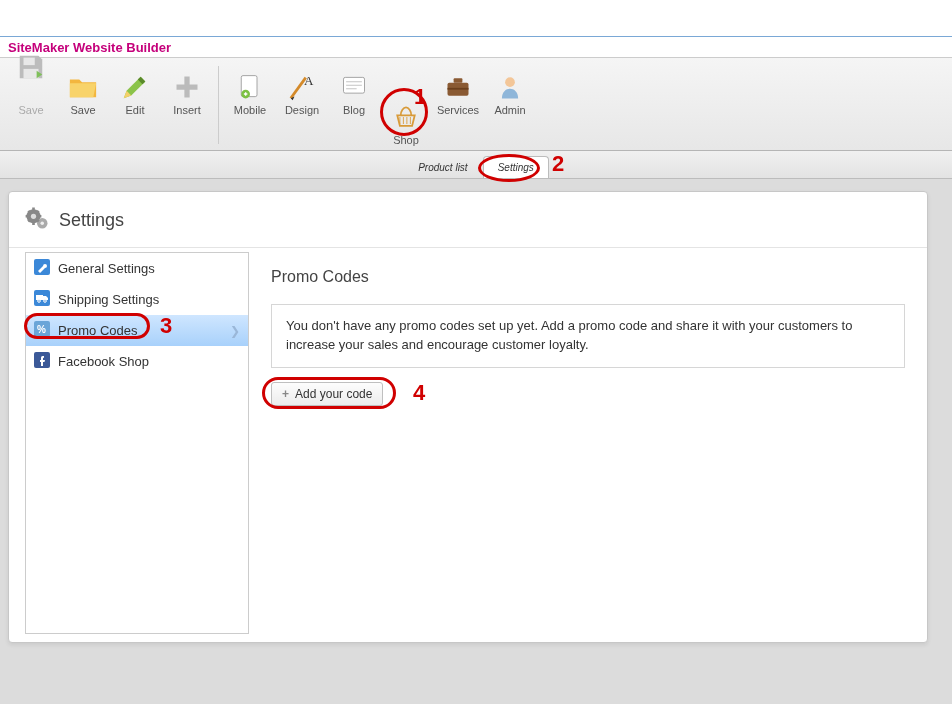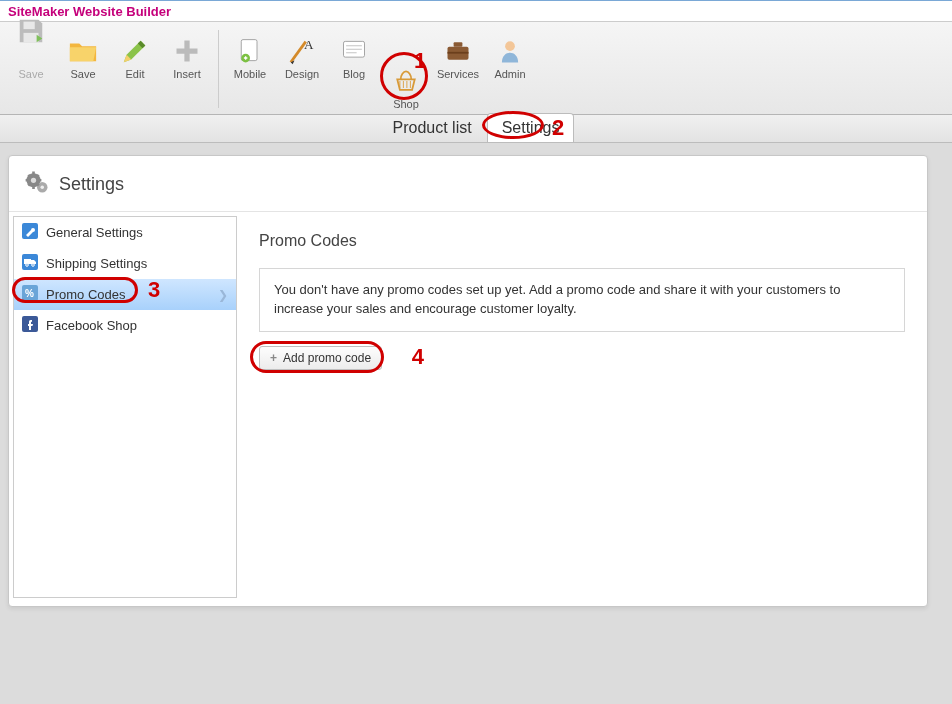--- a/index.html
+++ b/index.html
@@ -12,20 +12,21 @@
   overflow: hidden;
 }
 .app-title {
   background: #fff;
   border-top: 1px solid #7aa8d6;
   border-bottom: 1px solid #ccc;
   padding: 3px 8px 2px;
   color: #c5007b;
   font-weight: bold;
   font-size: 13px;
+  margin-top: 36px;
 }
 .toolbar {
   background: linear-gradient(#f5f5f5,#e7e7e7);
   border-bottom: 1px solid #b5b5b5;
   display: flex;
   padding: 4px 6px 2px;
   gap: 2px;
   position: relative;
 }
 .toolbar-item {
@@ -48,27 +49,28 @@
 .subbar {
   background: linear-gradient(#f0f0f0,#e3e3e3);
   border-bottom: 1px solid #bcbcbc;
   height: 28px;
   display:flex;
   justify-content:center;
   align-items:flex-end;
   position: relative;
 }
 .subtab {
-  font-size: 16px;
+  font-size: 10px;
   color: #333;
   padding: 5px 14px 5px;
   cursor: pointer;
   border: 1px solid transparent;
   border-bottom: none;
   position: relative;
+  font-style: italic;
 }
 .subtab.active {
   background: #fff;
   border-color: #bcbcbc;
   border-radius: 4px 4px 0 0;
 }
 .workspace {
   background: #dcdcdc;
   padding: 12px 8px;
   height: calc(704px - 22px - 62px - 28px);
@@ -92,21 +94,21 @@
   color: #444;
 }
 .panel-body {
   display:flex;
   flex:1;
   border-top: 1px solid #e4e4e4;
 }
 .sidebar {
   width: 224px;
   border: 1px solid #ccc;
-  margin: 4px 0 8px 4px;
+  margin: 4px 0 8px 16px;
   background: #fff;
 }
 .side-item {
   display:flex;
   align-items:center;
   gap:8px;
   padding: 6px 8px;
   font-size: 13px;
   color: #333;
   cursor:pointer;
@@ -365,21 +367,21 @@
           </span>
           <span>Facebook Shop</span>
         </div>
       </div>
 
       <div class="content">
         <h2>Promo Codes</h2>
         <div class="msgbox">You don't have any promo codes set up yet. Add a promo code and share it with your customers to increase your sales and encourage customer loyalty.</div>
         <button class="addbtn">
           <span style="color:#888;font-weight:bold;">+</span>
-          <span>Add promo code</span>
+          <span>Add your code</span>
           <div class="anno-oval" style="left:-10px; top:-6px; width:134px; height:32px; border-radius:18px;"></div>
         </button>
         <div class="anno-num" style="position:relative; display:inline-block; left:26px; top:2px;">4</div>
       </div>
 
     </div>
   </div>
 </div>
 
 </body></html>

